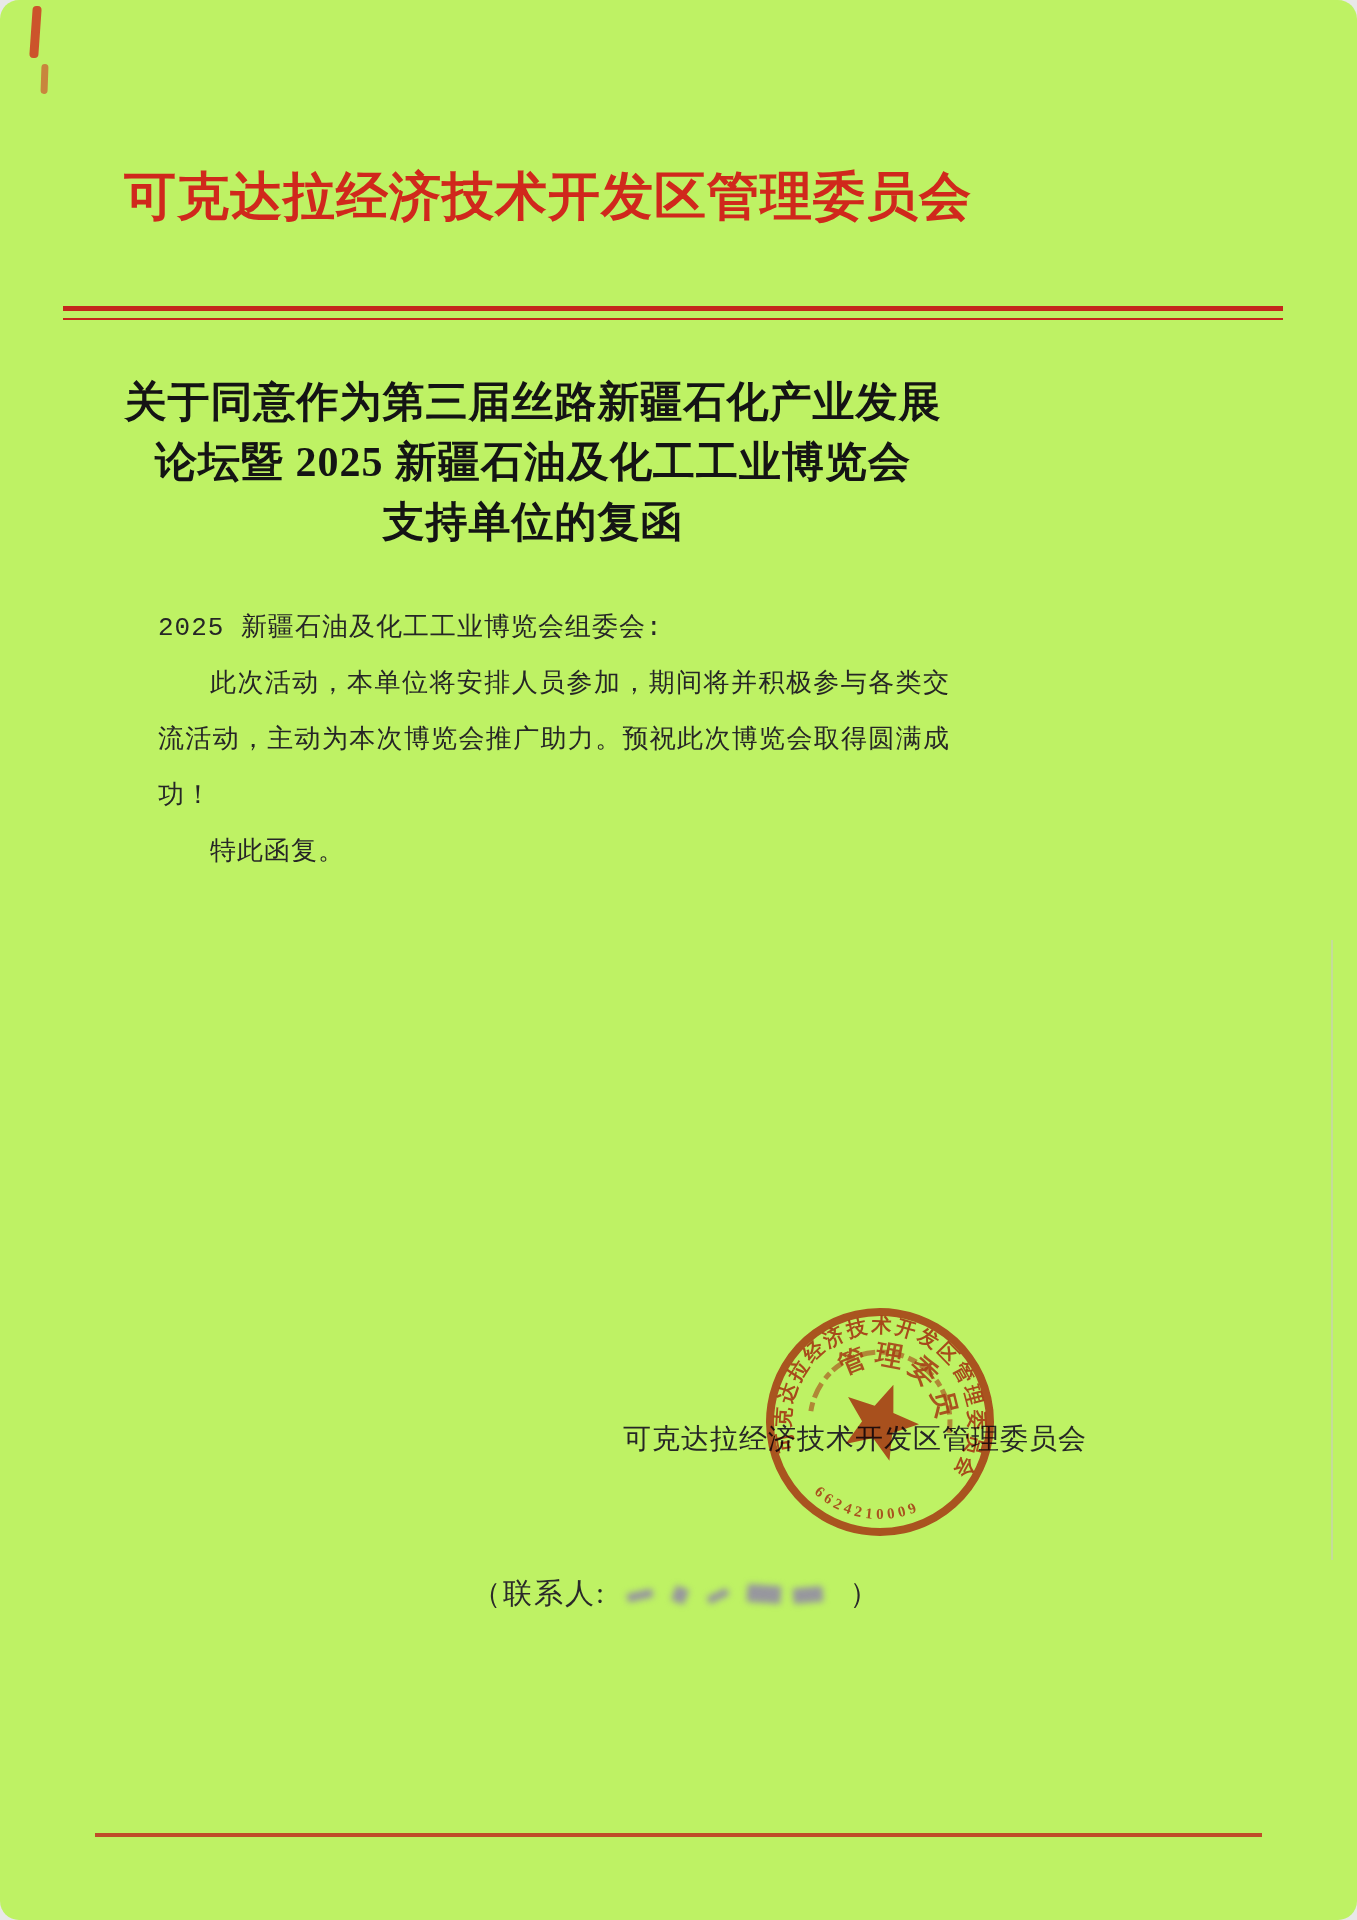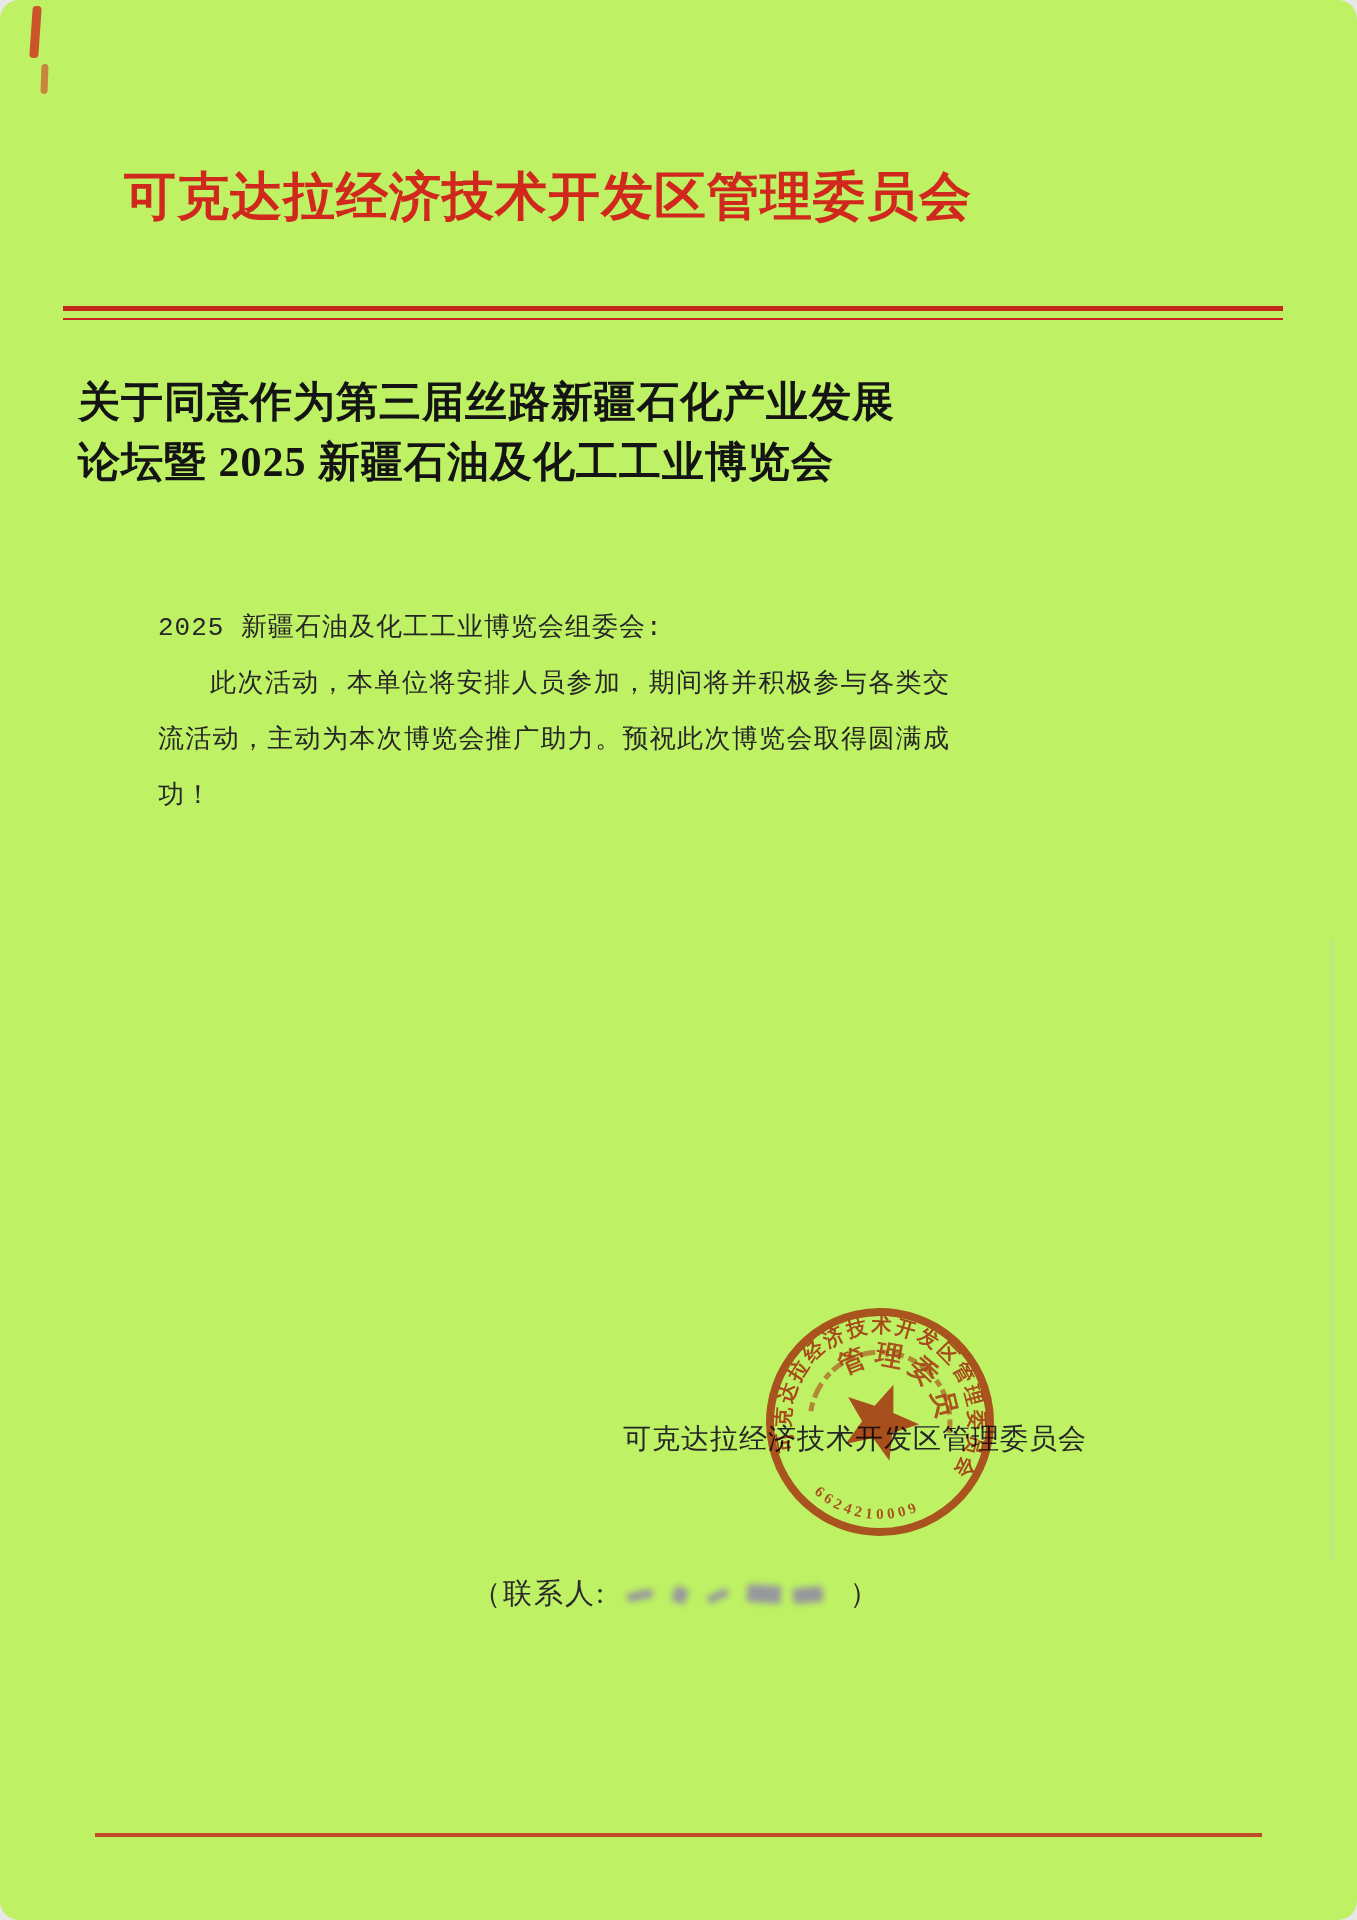--- a/index.html
+++ b/index.html
@@ -22,22 +22,22 @@
     position:absolute;left:88px;top:162px;width:920px;
     text-align:center;
     font-size:52px;font-weight:bold;color:#d0281c;
     letter-spacing:1px;white-space:nowrap;
   }
   .red-rule{
     position:absolute;left:63px;top:306px;width:1220px;height:7px;
     border-top:5px solid #c4281c;border-bottom:2px solid #c4281c;
   }
   .doc-title{
-    position:absolute;left:78px;top:372px;width:950px;
-    color:#141414;font-weight:bold;
+    position:absolute;left:58px;top:372px;width:950px;
+    text-align:center;color:#141414;font-weight:bold;
     font-size:42px;line-height:60px;letter-spacing:1px;
   }
   .body-block{
     position:absolute;left:158px;top:600px;width:792px;
     color:#262626;font-size:26px;line-height:56px;
     text-align:justify;letter-spacing:1px;
   }
   .body-block p{margin:0;text-indent:2em;font-family:Liberation Mono, monospace;}
   .body-block .salutation{text-indent:0;}
 
@@ -83,25 +83,27 @@
   <div class="artifact a2"></div>
   <div class="scan-edge"></div>
 
   <div class="letterhead">可克达拉经济技术开发区管理委员会</div>
 
   <div class="red-rule"></div>
 
   <div class="doc-title">
     <div>关于同意作为第三届丝路新疆石化产业发展</div>
     <div>论坛暨 2025 新疆石油及化工工业博览会</div>
+    <div>支持单位的复函</div>
   </div>
 
   <div class="body-block">
     <p class="salutation">2025 新疆石油及化工工业博览会组委会:</p>
     <p>此次活动，本单位将安排人员参加，期间将并积极参与各类交流活动，主动为本次博览会推广助力。预祝此次博览会取得圆满成功！</p>
+    <p>特此函复。</p>
   </div>
 
   <div class="sig-block">
     <div class="sig-org">可克达拉经济技术开发区管理委员会</div>
   </div>
 
   <div class="seal">
     <svg width="244" height="252" viewBox="0 0 244 252">
       <defs>
         <path id="ringArc" d="M37.4,156.8 A90,90 0 1 1 206.6,156.8" fill="none"></path>

